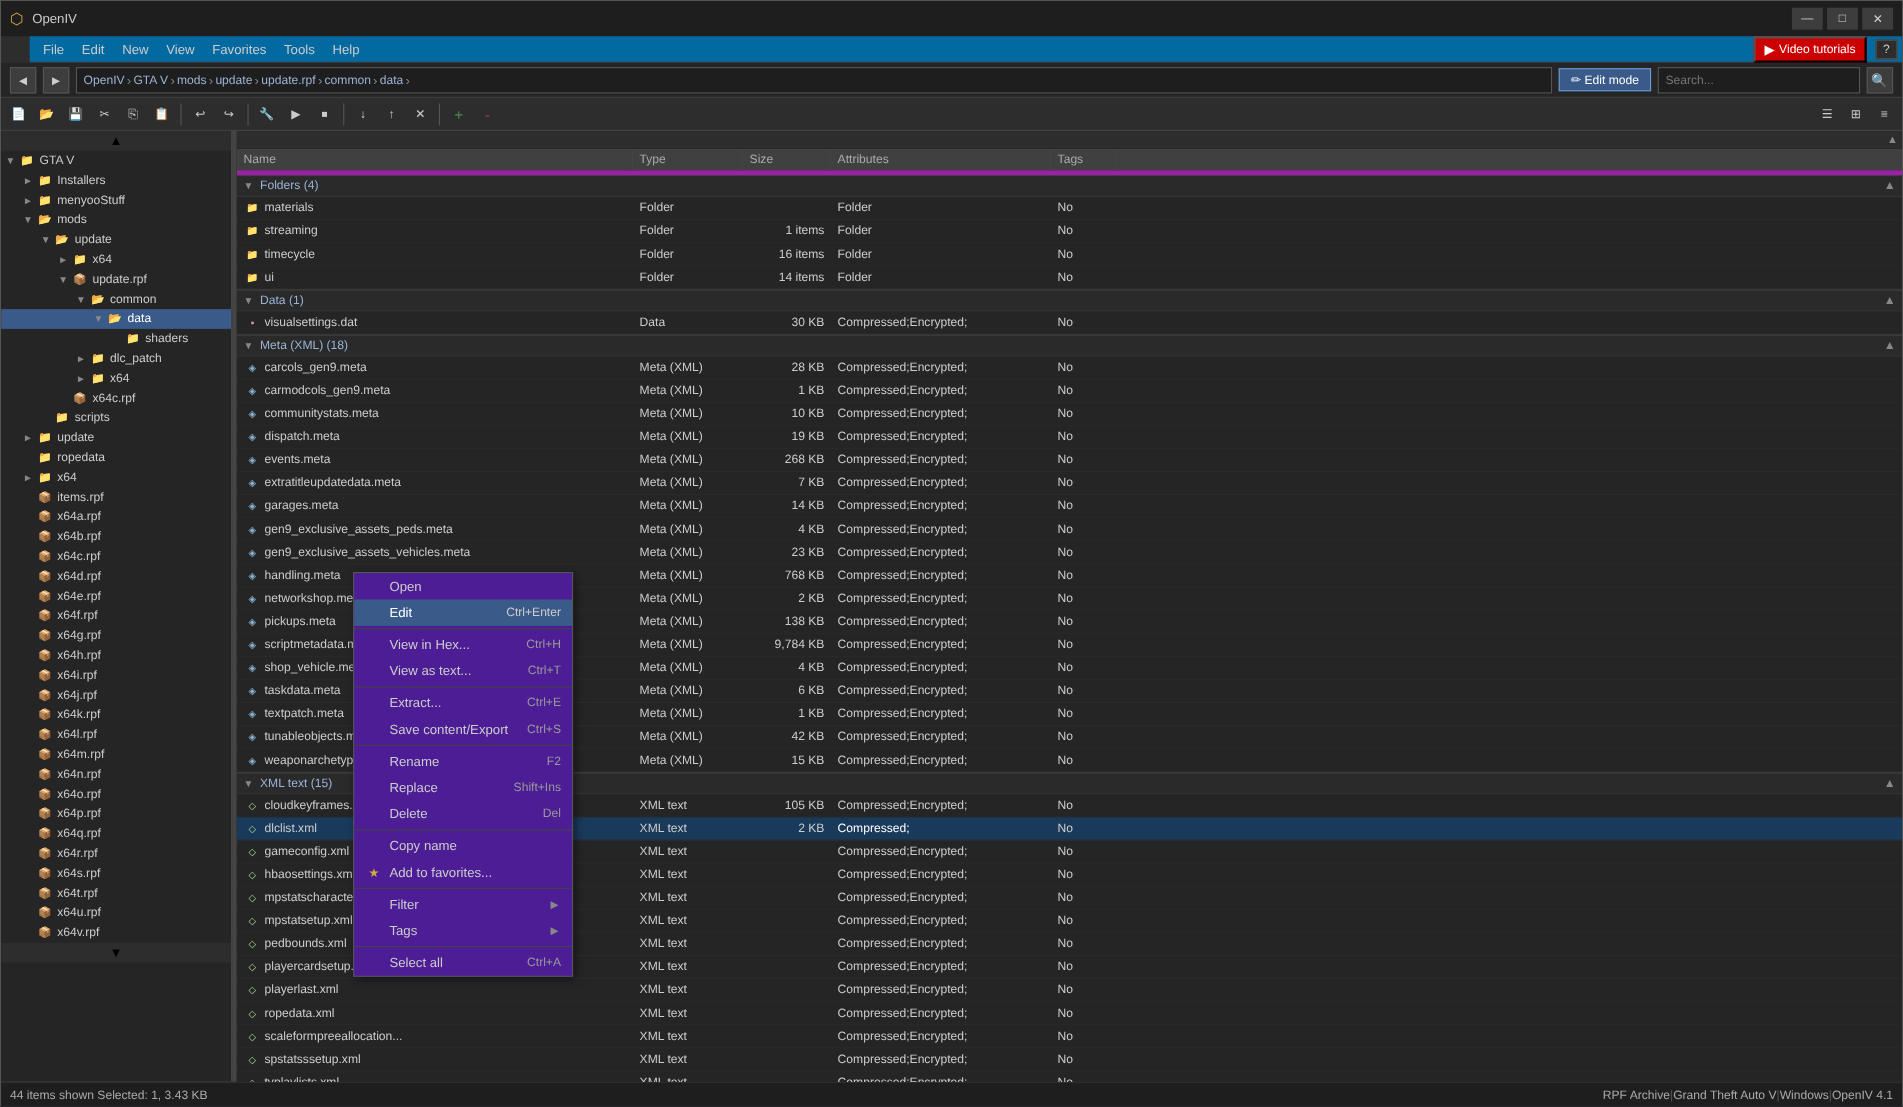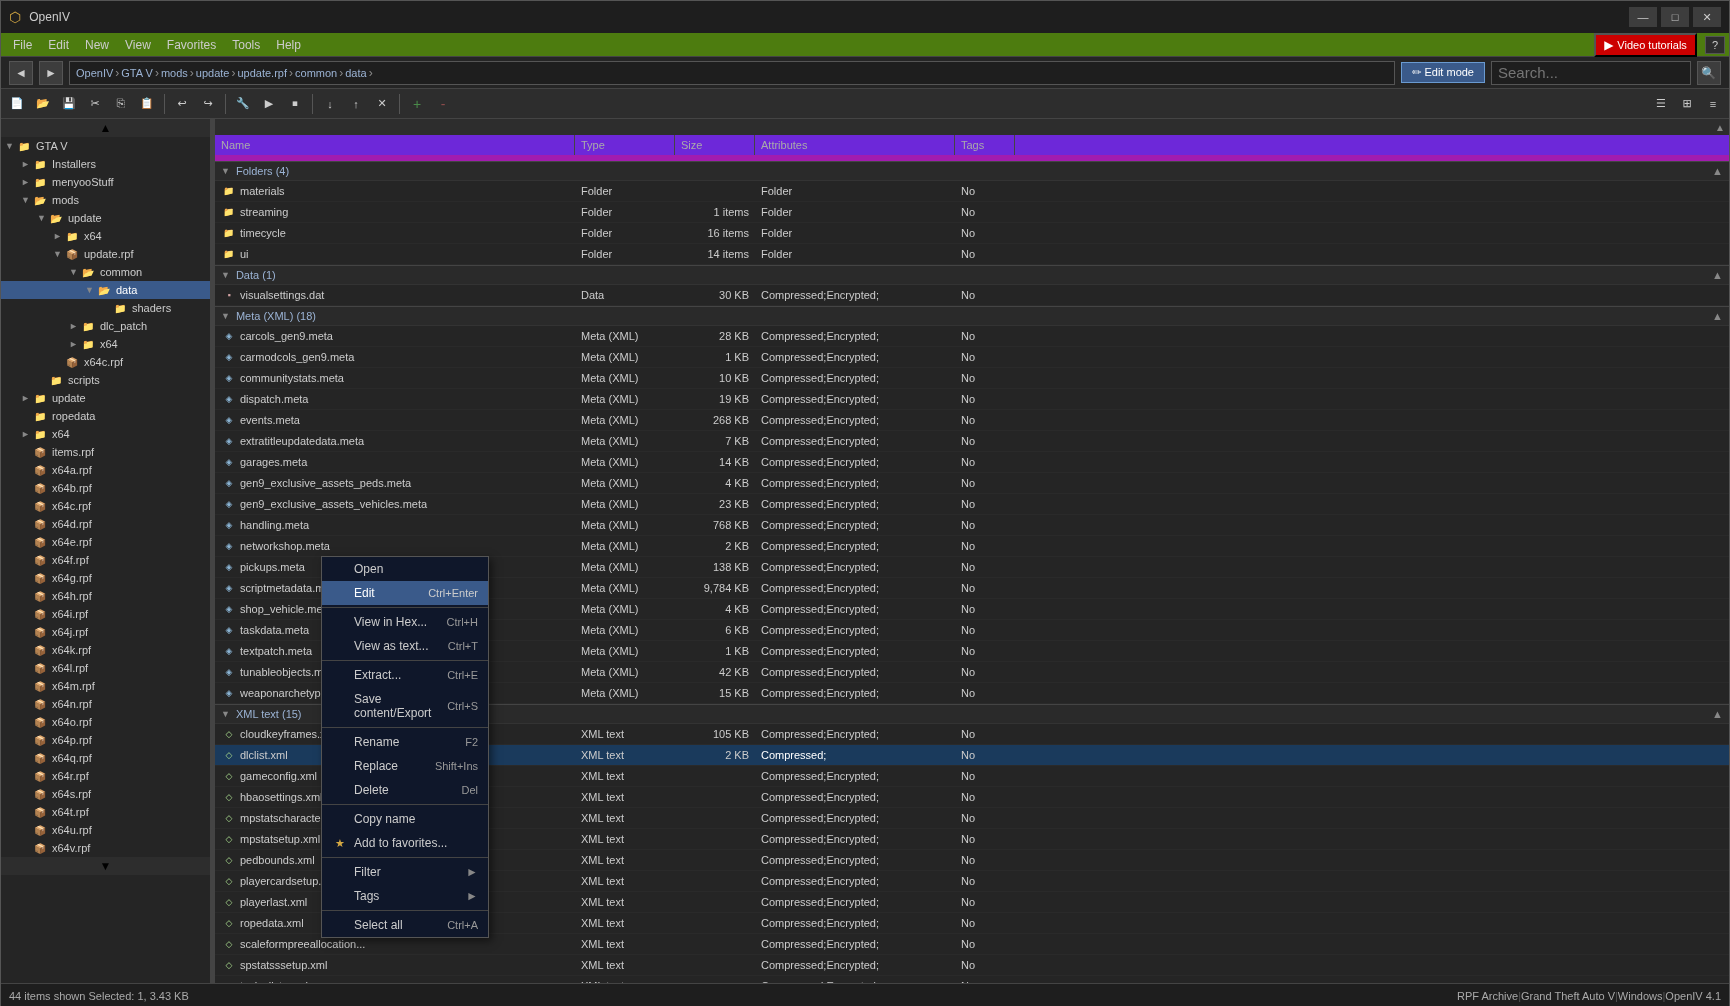--- a/index.html
+++ b/index.html
@@ -54,25 +54,26 @@
       cursor: pointer;
       font-size: 11px;
       display: flex;
       align-items: center;
       justify-content: center;
     }
 
     
     .menu-bar {
       height: 24px;
-      background: #4d7c0f;
+      background: #0369a1;
       display: flex;
       align-items: center;
       border-bottom: 1px solid #444;
       padding: 0 4px;
+      margin-left: 26px;
     }
     .menu-item {
       padding: 2px 8px;
       color: #ccc;
       cursor: pointer;
       font-size: 12px;
     }
 
     
     .address-bar {
@@ -117,27 +118,27 @@
       border: 1px solid #6a9ad0;
       color: #fff;
       padding: 3px 10px;
       cursor: pointer;
       font-size: 11px;
       display: flex;
       align-items: center;
       gap: 4px;
     }
     .search-box {
-      width: 200px;
+      width: 184px;
       height: 24px;
       background: #1e1e1e;
       border: 1px solid #555;
       color: #ccc;
       padding: 0 6px;
-      font-size: 15px;
+      font-size: 11px;
     }
 
     
     .toolbar {
       height: 30px;
       background: #2d2d2d;
       display: flex;
       align-items: center;
       padding: 0 4px;
       border-bottom: 1px solid #444;
@@ -221,22 +222,22 @@
       background: #252525;
       overflow-y: auto;
       overflow-x: hidden;
     }
     .file-list::-webkit-scrollbar { width: 8px; }
     .file-list::-webkit-scrollbar-track { background: #1e1e1e; }
     .file-list::-webkit-scrollbar-thumb { background: #555; }
 
     .file-list-header {
       display: flex;
-      background: #6d28d9;
-      border-bottom: 6px solid #a21caf;
+      background: #404040;
+      border-bottom: 4px solid #a21caf;
       position: sticky;
       top: 0;
       z-index: 10;
     }
     .col-header {
       padding: 4px 6px;
       color: #aaa;
       font-size: 11px;
       border-right: 1px solid #444;
       cursor: pointer;
@@ -309,24 +310,24 @@
       align-items: center;
       justify-content: space-between;
       padding: 0 8px;
       color: #aaa;
       font-size: 11px;
     }
 
     
     .context-menu {
       position: absolute;
-      top: 555px;
+      top: 519px;
       left: 320px;
-      width: 168px;
-      background: #0f172a;
+      width: 200px;
+      background: #4c1d95;
       border: 1px solid #555;
       box-shadow: 3px 3px 8px rgba(0,0,0,0.5);
       z-index: 1000;
     }
     .ctx-item {
       display: flex;
       align-items: center;
       padding: 5px 10px;
       color: #ccc;
       cursor: pointer;

